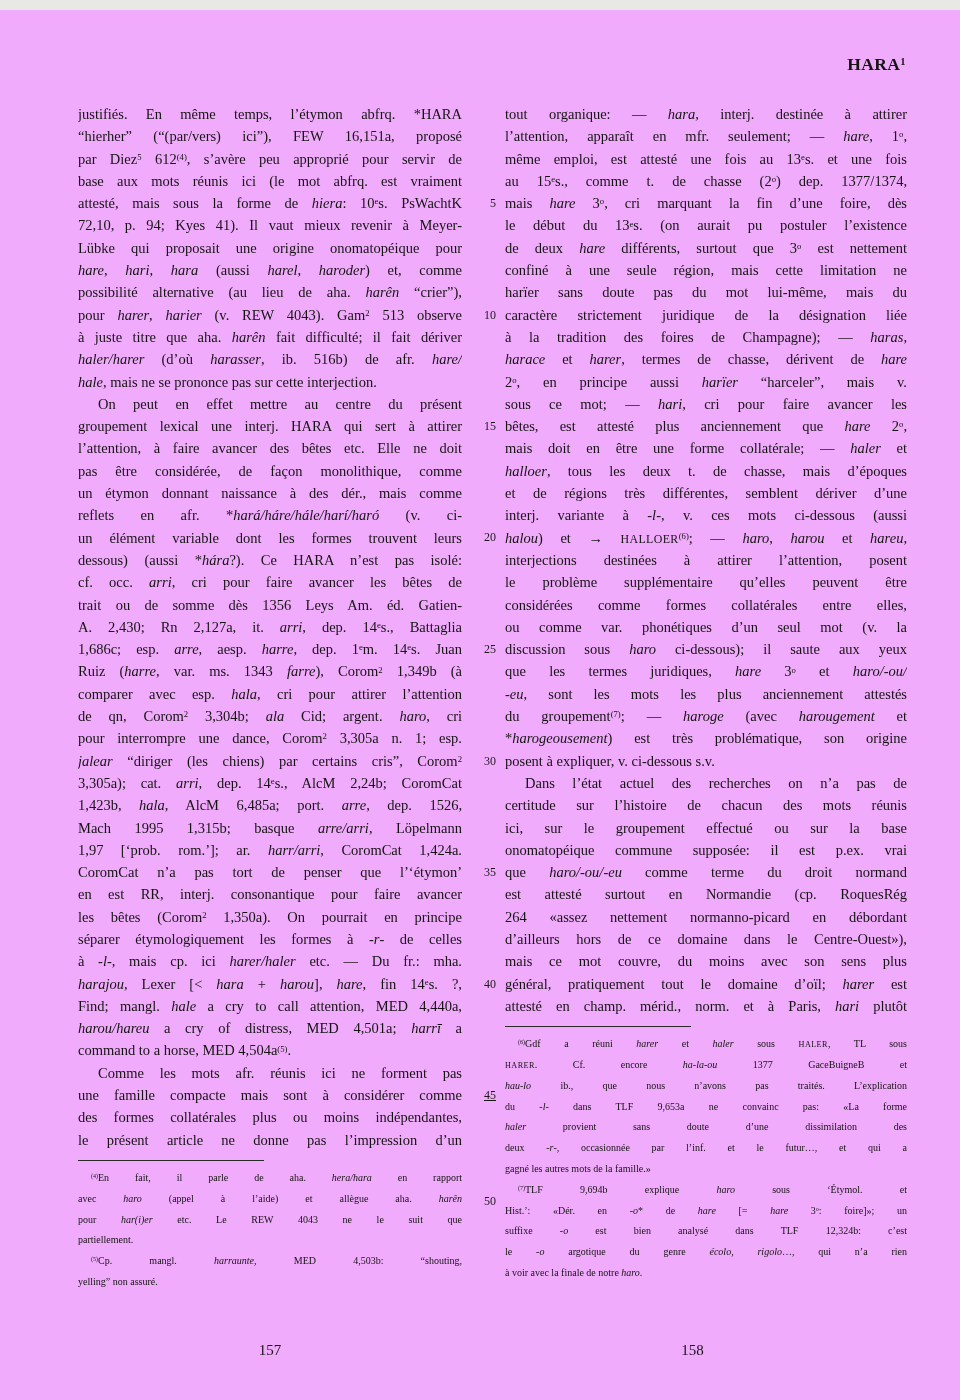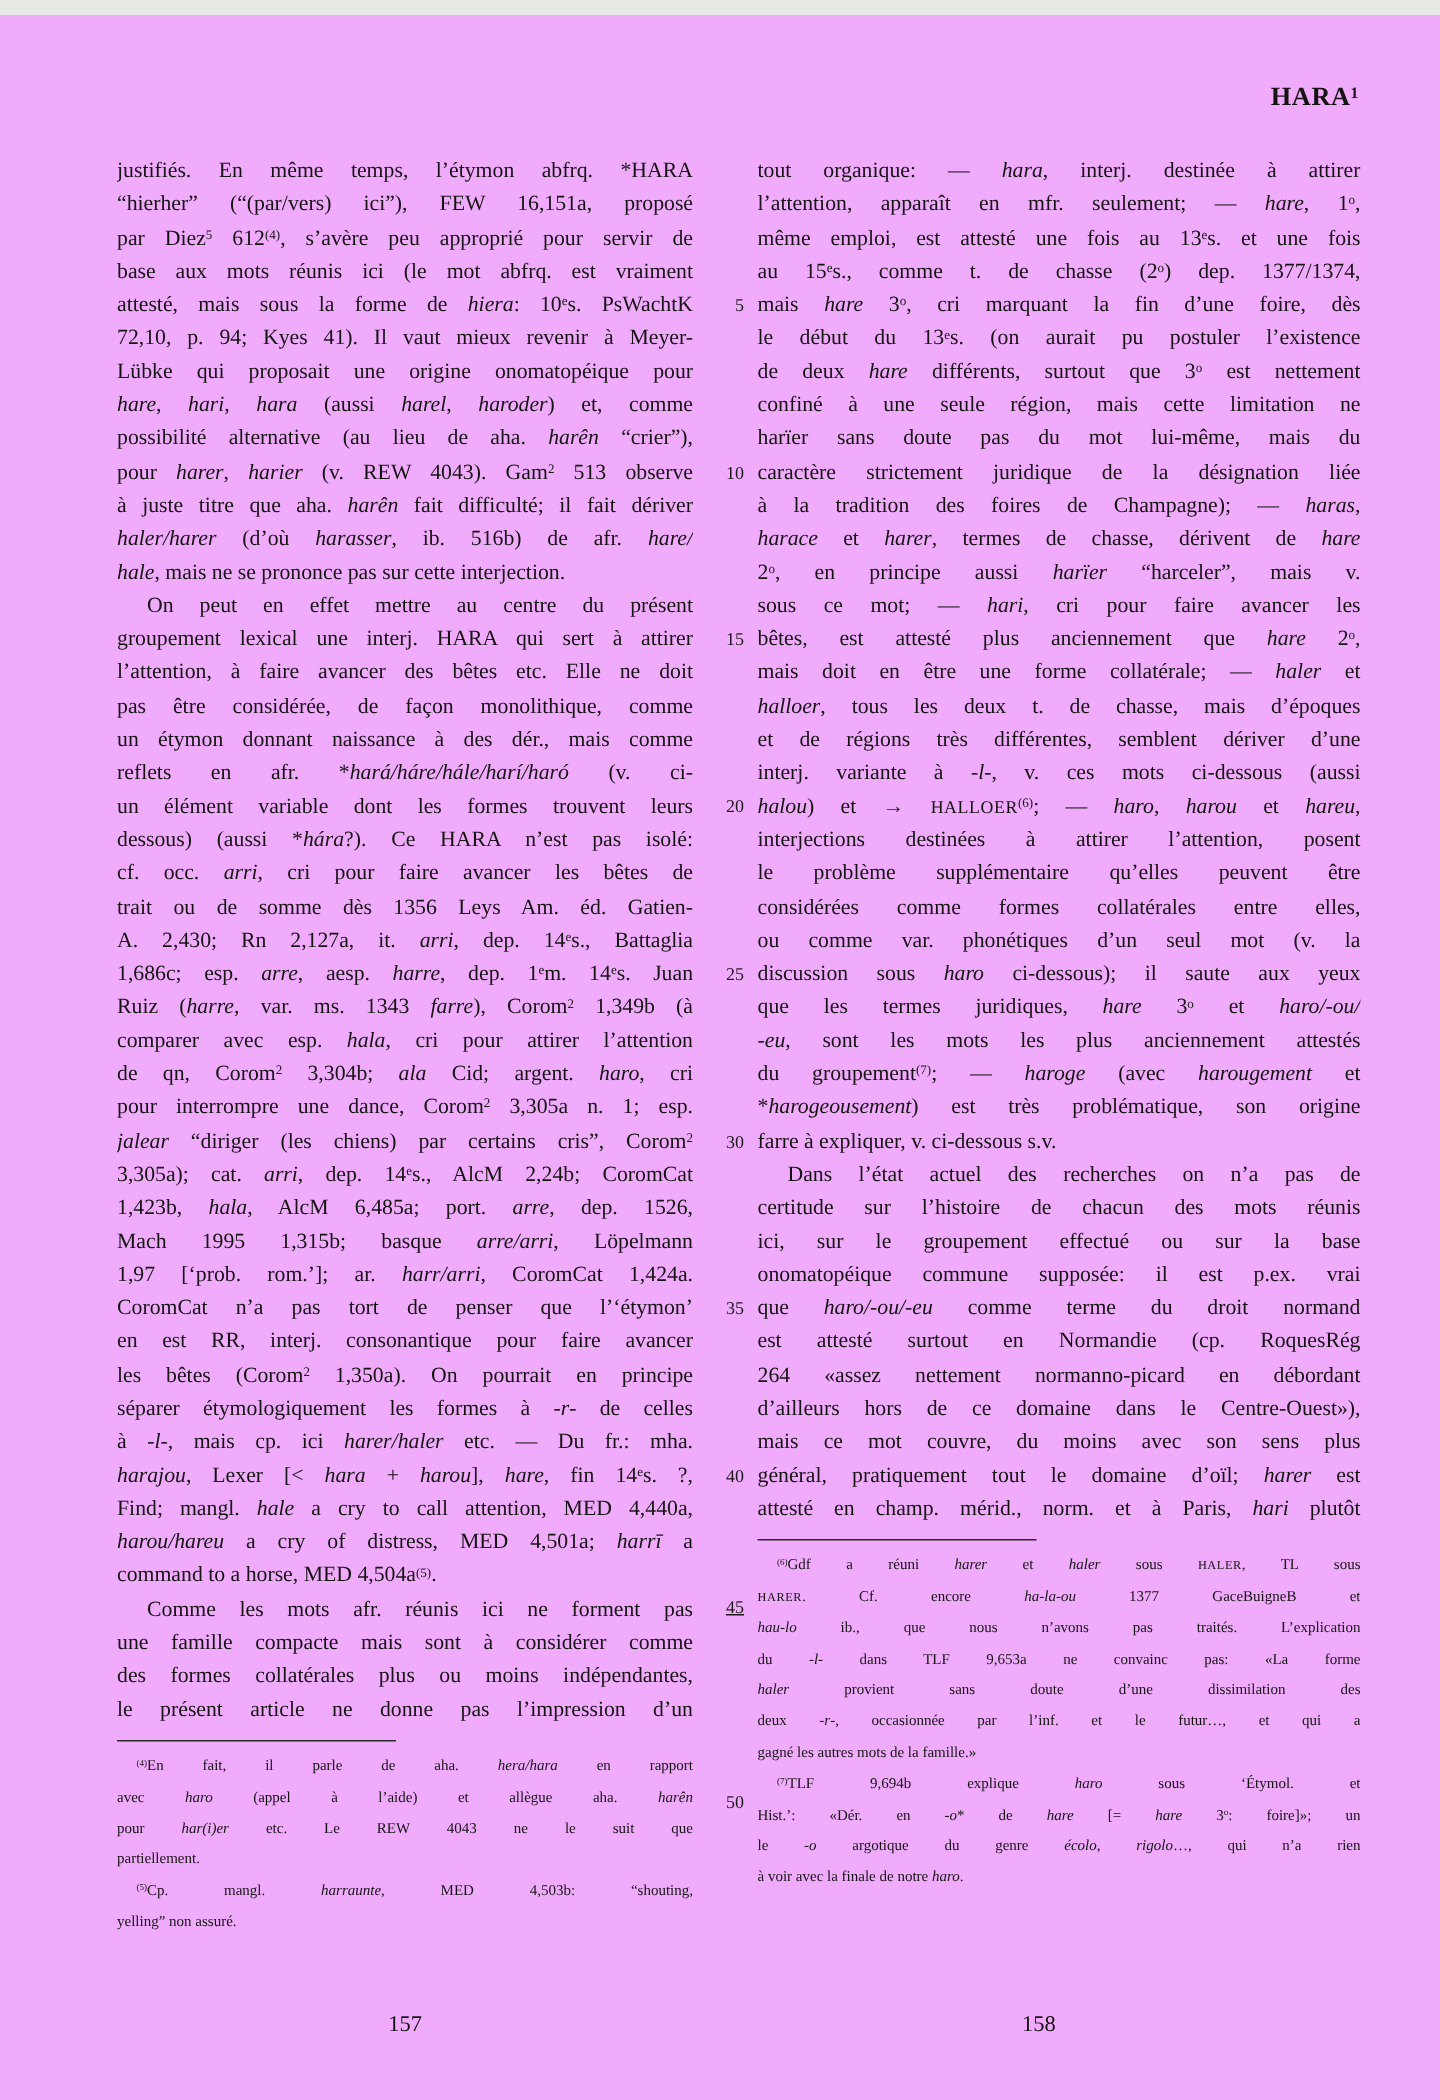--- a/index.html
+++ b/index.html
@@ -112,21 +112,21 @@
 
   <div id="gutter">
       <div class="gutter-num" style="top: 182px;">5</div>
       <div class="gutter-num" style="top: 294px;">10</div>
       <div class="gutter-num" style="top: 405px;">15</div>
       <div class="gutter-num" style="top: 516px;">20</div>
       <div class="gutter-num" style="top: 628px;">25</div>
       <div class="gutter-num" style="top: 740px;">30</div>
       <div class="gutter-num" style="top: 851px;">35</div>
       <div class="gutter-num" style="top: 963px;">40</div>
-      <div class="gutter-num" style="top: 1050px; text-decoration: underline;">45</div>
+      <div class="gutter-num" style="top: 1074px; text-decoration: underline;">45</div>
       <div class="gutter-num" style="top: 1180px;">50</div>
     </div>
 
   <div class="col right">
     <div id="right-main">
         <div class="line">tout organique: — <i>hara</i>, interj. destinée à attirer</div>
         <div class="line">l’attention, apparaît en mfr. seulement; — <i>hare</i>, 1<sup>o</sup>,</div>
         <div class="line">même emploi, est attesté une fois au 13<sup>e</sup>s. et une fois</div>
         <div class="line">au 15<sup>e</sup>s., comme t. de chasse (2<sup>o</sup>) dep. 1377/1374,</div>
         <div class="line">mais <i>hare</i> 3<sup>o</sup>, cri marquant la fin d’une foire, dès</div>
@@ -147,21 +147,21 @@
         <div class="line"><i>halou</i>) et → <span class="sc">HALLOER</span><sup>(6)</sup>; — <i>haro</i>, <i>harou</i> et <i>hareu</i>,</div>
         <div class="line">interjections destinées à attirer l’attention, posent</div>
         <div class="line">le problème supplémentaire qu’elles peuvent être</div>
         <div class="line">considérées comme formes collatérales entre elles,</div>
         <div class="line">ou comme var. phonétiques d’un seul mot (v. la</div>
         <div class="line">discussion sous <i>haro</i> ci-dessous); il saute aux yeux</div>
         <div class="line">que les termes juridiques, <i>hare</i> 3<sup>o</sup> et <i>haro/-ou/</i></div>
         <div class="line"><i>-eu</i>, sont les mots les plus anciennement attestés</div>
         <div class="line">du groupement<sup>(7)</sup>; — <i>haroge</i> (avec <i>harougement</i> et</div>
         <div class="line">*<i>harogeousement</i>) est très problématique, son origine</div>
-        <div class="line end">farre à expliquer, v. ci-dessous s.v.</div>
+        <div class="line end">posent à expliquer, v. ci-dessous s.v.</div>
         <div class="line ind">Dans l’état actuel des recherches on n’a pas de</div>
         <div class="line">certitude sur l’histoire de chacun des mots réunis</div>
         <div class="line">ici, sur le groupement effectué ou sur la base</div>
         <div class="line">onomatopéique commune supposée: il est p.ex. vrai</div>
         <div class="line">que <i>haro/-ou/-eu</i> comme terme du droit normand</div>
         <div class="line">est attesté surtout en Normandie (cp. RoquesRég</div>
         <div class="line">264 «assez nettement normanno-picard en débordant</div>
         <div class="line">d’ailleurs hors de ce domaine dans le Centre-Ouest»),</div>
         <div class="line">mais ce mot couvre, du moins avec son sens plus</div>
         <div class="line">général, pratiquement tout le domaine d’oïl; <i>harer</i> est</div>
@@ -171,20 +171,21 @@
     <div class="fns" id="right-fns">
         <div class="line ind"><sup>(6)</sup>Gdf a réuni <i>harer</i> et <i>haler</i> sous <span class="sc">HALER</span>, TL sous</div>
         <div class="line"><span class="sc">HARER</span>. Cf. encore <i>ha-la-ou</i> 1377 GaceBuigneB et</div>
         <div class="line"><i>hau-lo</i> ib., que nous n’avons pas traités. L’explication</div>
         <div class="line">du -<i>l</i>- dans TLF 9,653a ne convainc pas: «La forme</div>
         <div class="line"><i>haler</i> provient sans doute d’une dissimilation des</div>
         <div class="line">deux -<i>r</i>-, occasionnée par l’inf. et le futur…, et qui a</div>
         <div class="line end">gagné les autres mots de la famille.»</div>
         <div class="line ind"><sup>(7)</sup>TLF 9,694b explique <i>haro</i> sous ‘Étymol. et</div>
         <div class="line">Hist.’: «Dér. en -<i>o</i>* de <i>hare</i> [= <i>hare</i> 3<sup>o</sup>: foire]»; un</div>
+        <div class="line">suffixe -<i>o</i> est bien analysé dans TLF 12,324b: c’est</div>
         <div class="line">le -<i>o</i> argotique du genre <i>écolo</i>, <i>rigolo</i>…, qui n’a rien</div>
         <div class="line end">à voir avec la finale de notre <i>haro</i>.</div>
       </div>
   </div>
 
   <div class="pagenum pl">157</div>
   <div class="pagenum pr">158</div>
 
 </div>
 

